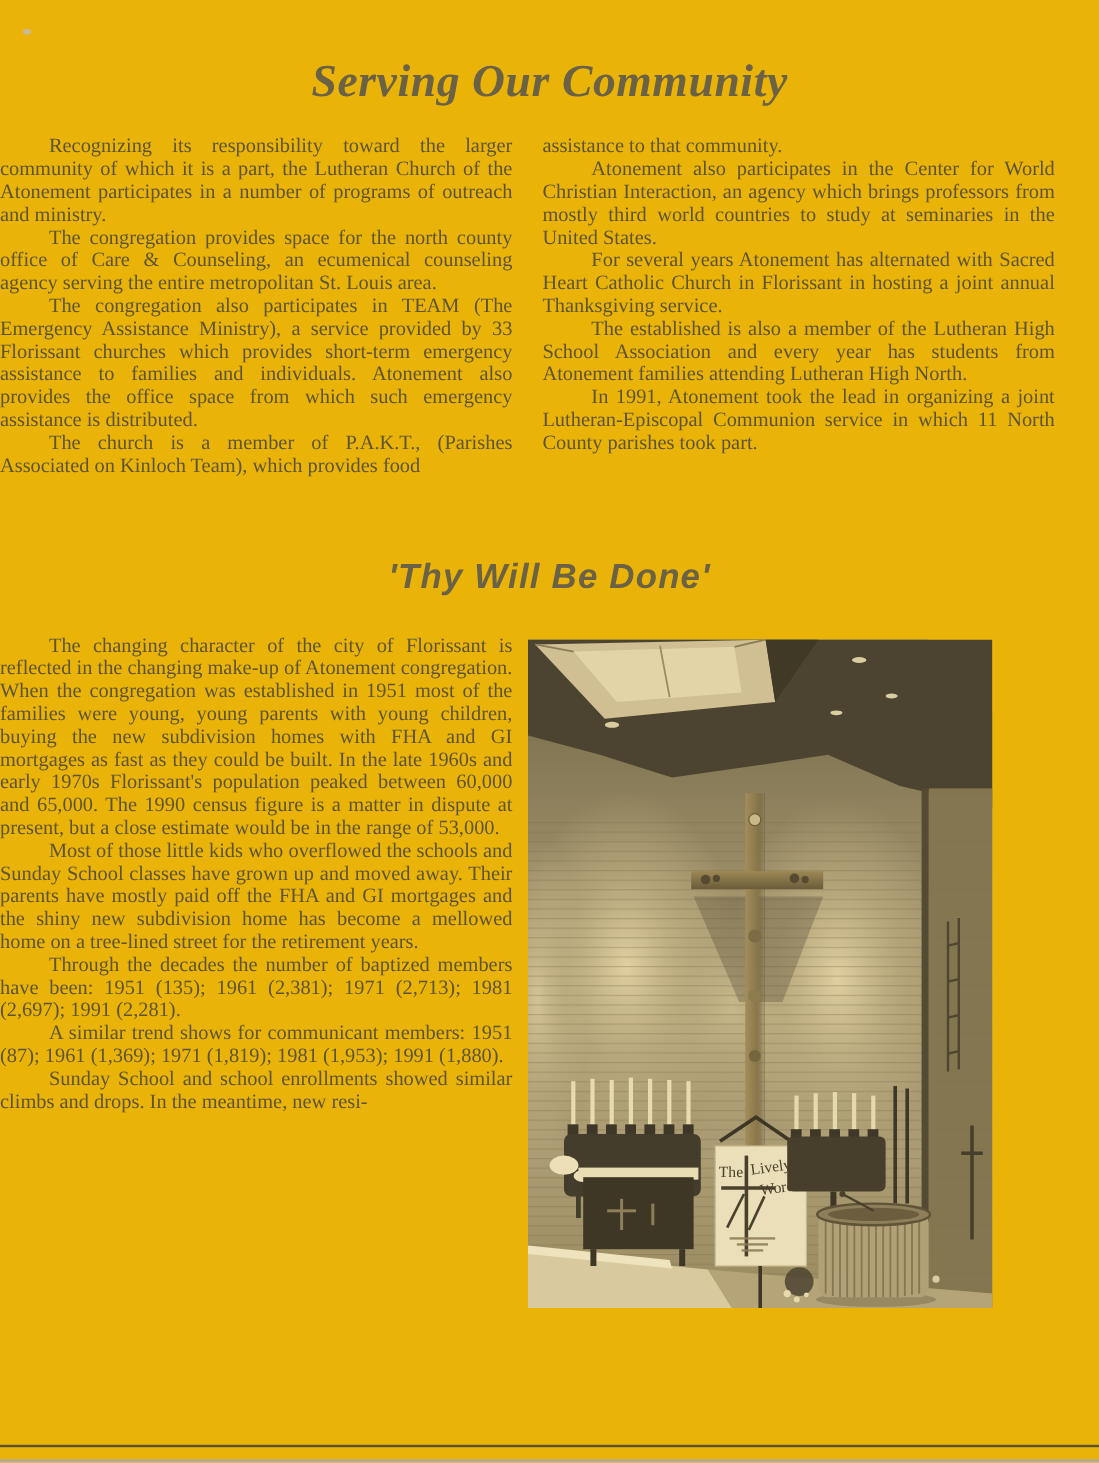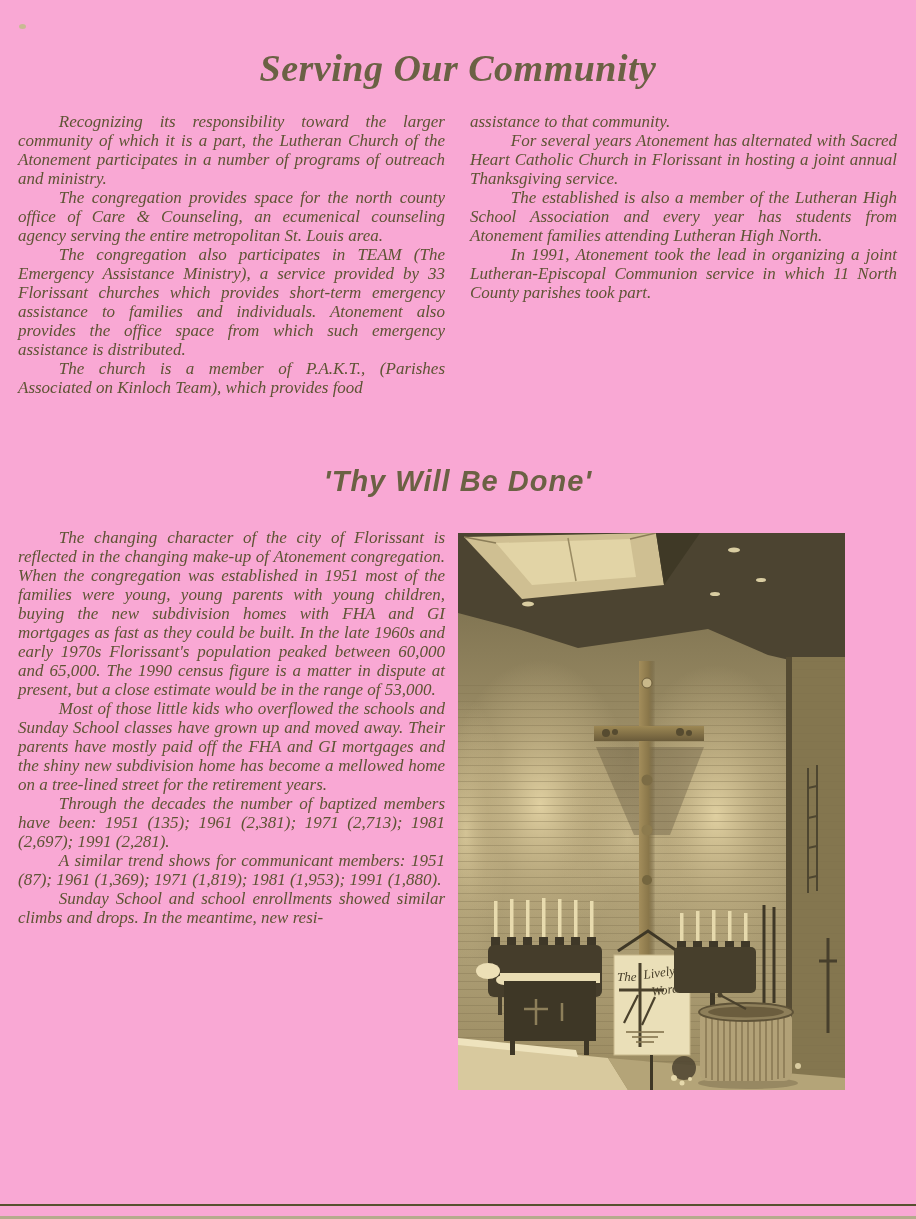--- a/index.html
+++ b/index.html
@@ -1,19 +1,19 @@
 <!DOCTYPE html>
 <html><head>
 <meta charset="utf-8">
 <style>
   html,body{margin:0;padding:0;}
   .page{
     position:relative;
     width:916px;height:1219px;
-    background:#f9a8d4;
+    background:#eab308;
     overflow:hidden;
     font-family:"Liberation Serif", serif;
     color:#5e5434;
   }
   .title{
     text-align:center;
     font-weight:bold;
     font-style:italic;
     color:#6b6144;
     margin:0;
@@ -25,24 +25,23 @@
     letter-spacing:0.5px;
   }
   .title.sans{
     font-family:"Liberation Sans", sans-serif;
     font-size:29px;
     margin-top:68px;
     letter-spacing:1px;
   }
   .cols{
     display:flex;
-    padding:0 18px;
+    padding:0 0;
     gap:25px;
     margin-top:22px;
-    font-style:italic;
   }
   .cols.second{gap:13px;margin-top:30px;}
   .col{width:427px;}
   .col p{
     margin:0;
     font-size:17px;
     line-height:19px;
     text-align:justify;
     text-indent:2.4em;
   }
@@ -77,20 +76,21 @@
 
   <div class="cols">
     <div class="col">
         <p>Recognizing its responsibility toward the larger community of which it is a part, the Lutheran Church of the Atonement participates in a number of programs of outreach and ministry.</p>
         <p>The congregation provides space for the north county office of Care &amp; Counseling, an ecumenical counseling agency serving the entire metropolitan St. Louis area.</p>
         <p>The congregation also participates in TEAM (The Emergency Assistance Ministry), a service provided by 33 Florissant churches which provides short-term emergency assistance to families and individuals. Atonement also provides the office space from which such emergency assistance is distributed.</p>
         <p>The church is a member of P.A.K.T., (Parishes Associated on Kinloch Team), which provides food</p>
       </div>
     <div class="col">
         <p class="cont">assistance to that community.</p>
+        <p>Atonement also participates in the Center for World Christian Interaction, an agency which brings professors from mostly third world countries to study at seminaries in the United States.</p>
         <p>For several years Atonement has alternated with Sacred Heart Catholic Church in Florissant in hosting a joint annual Thanksgiving service.</p>
         <p>The established is also a member of the Lutheran High School Association and every year has students from Atonement families attending Lutheran High North.</p>
         <p>In 1991, Atonement took the lead in organizing a joint Lutheran-Episcopal Communion service in which 11 North County parishes took part.</p>
       </div>
   </div>
 
   <h1 class="title sans">'Thy Will Be Done'</h1>
 
   <div class="cols second">
     <div class="col">

